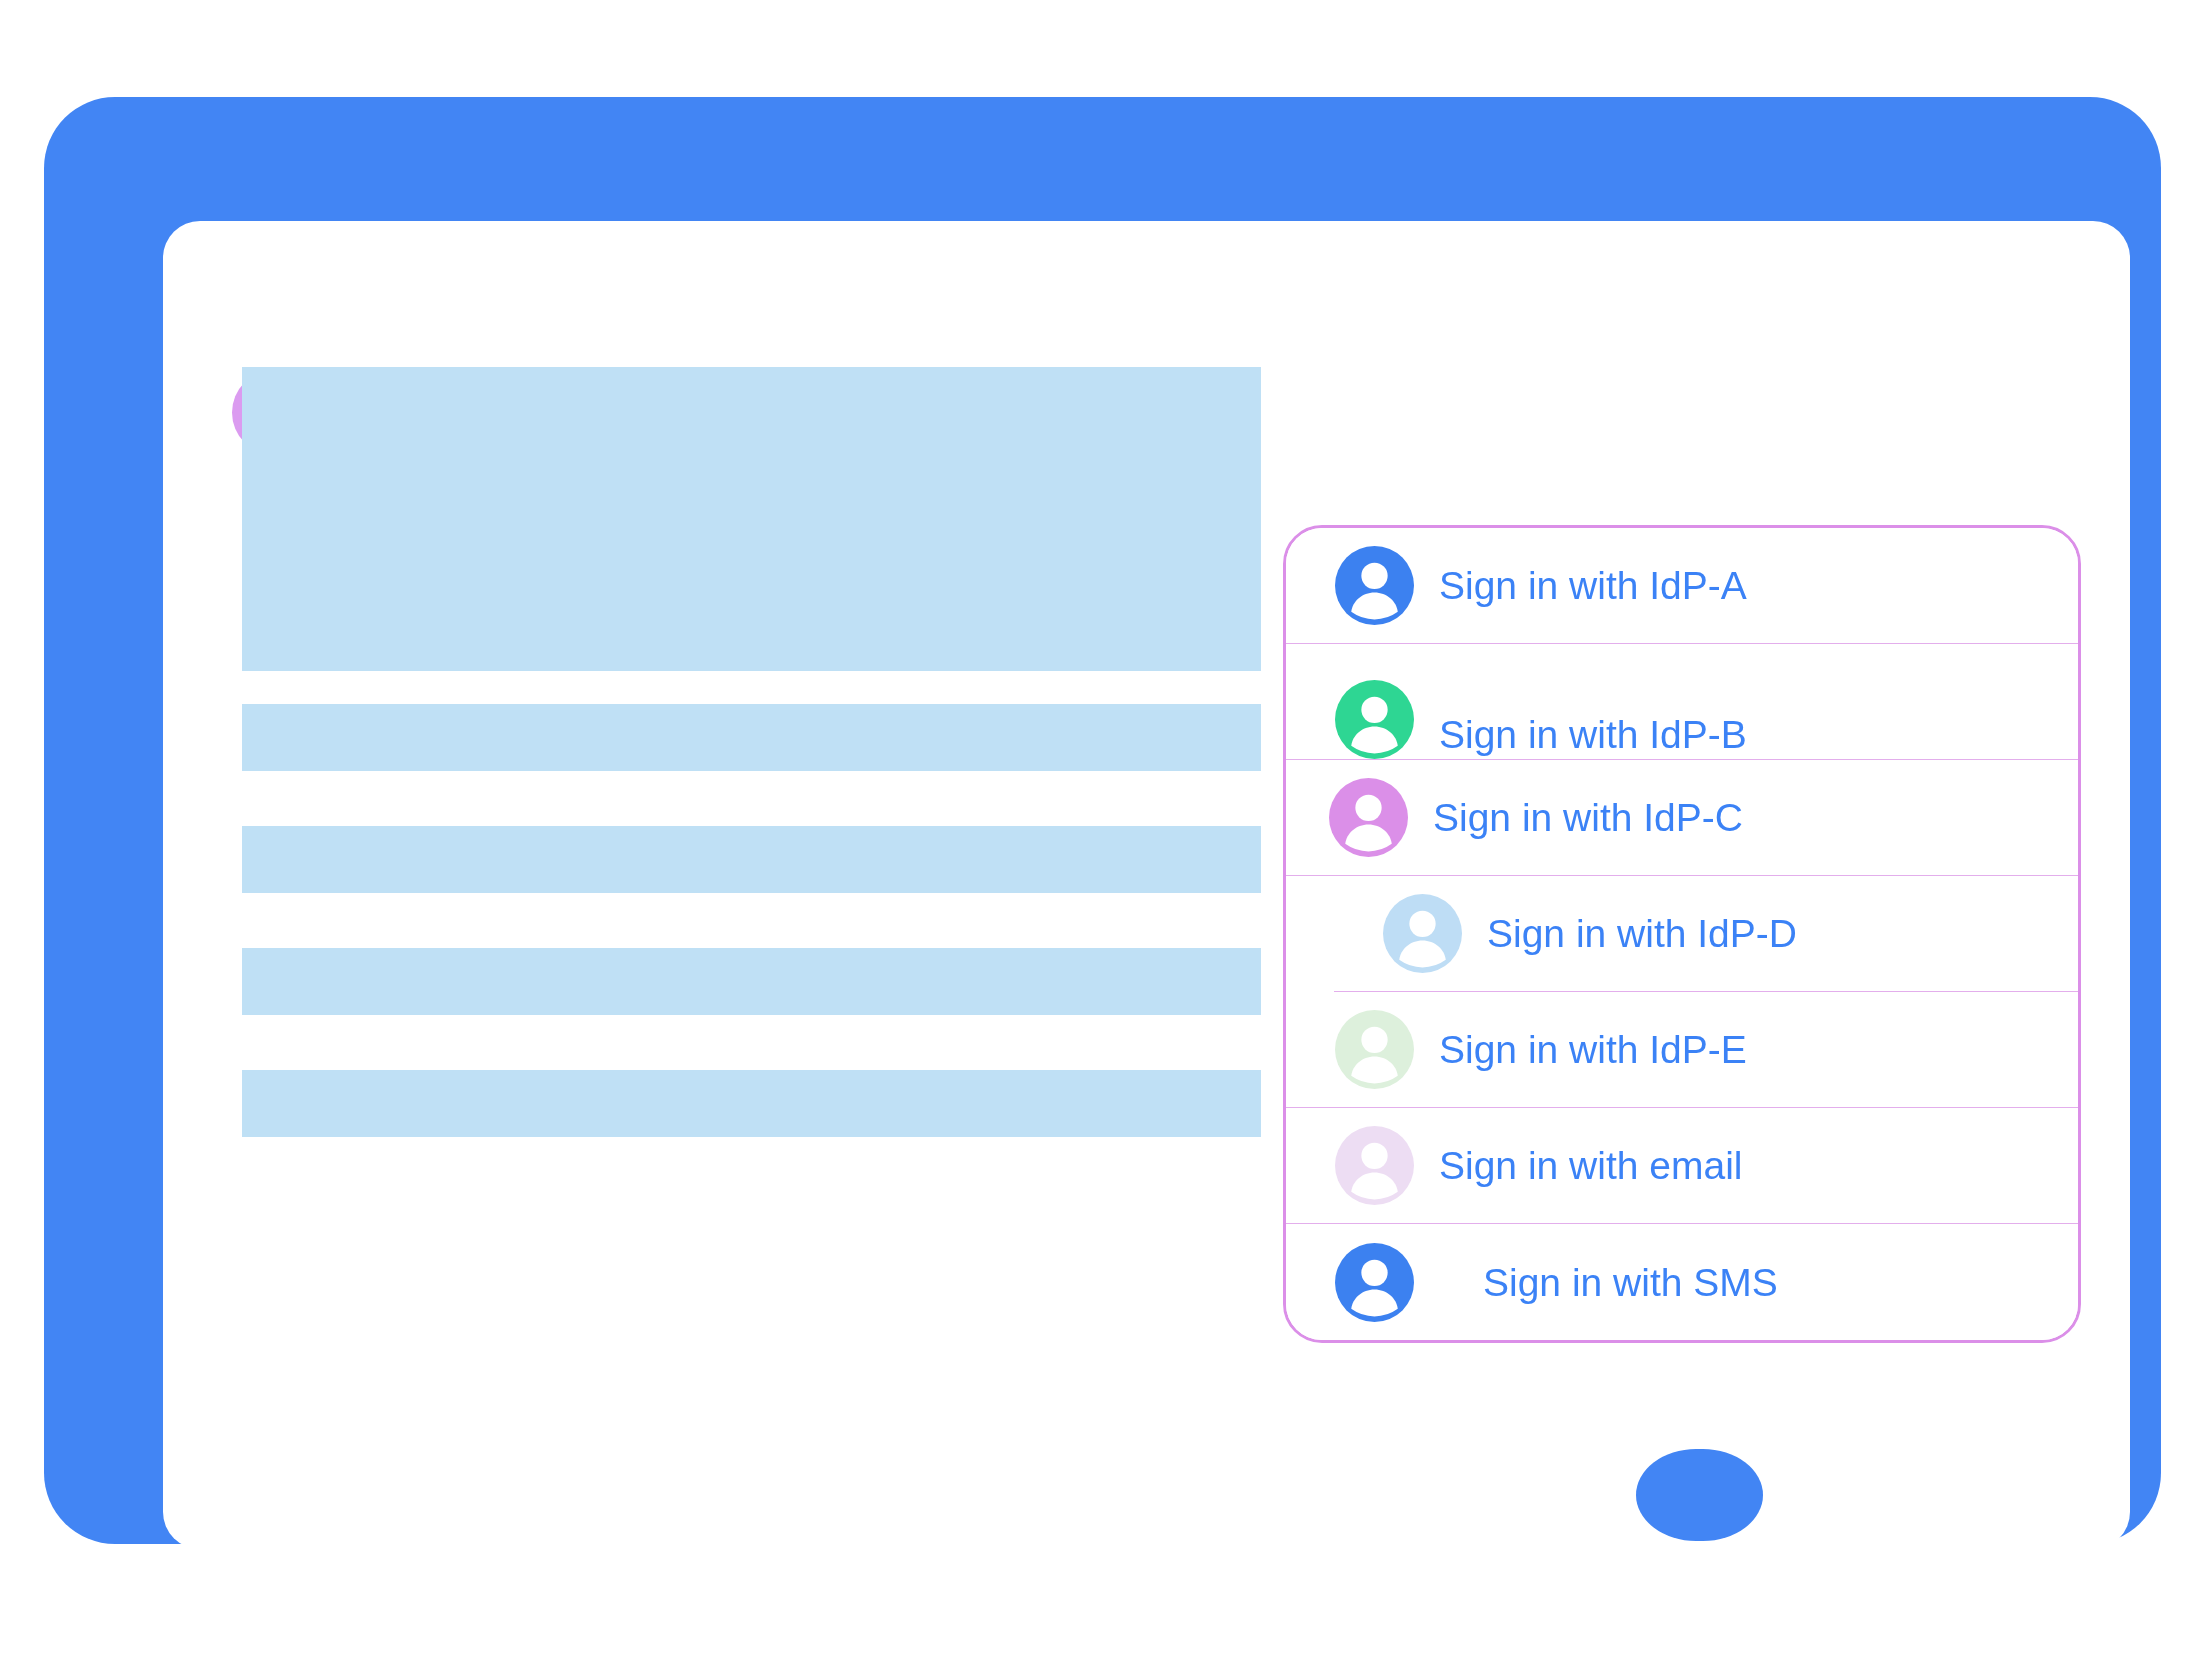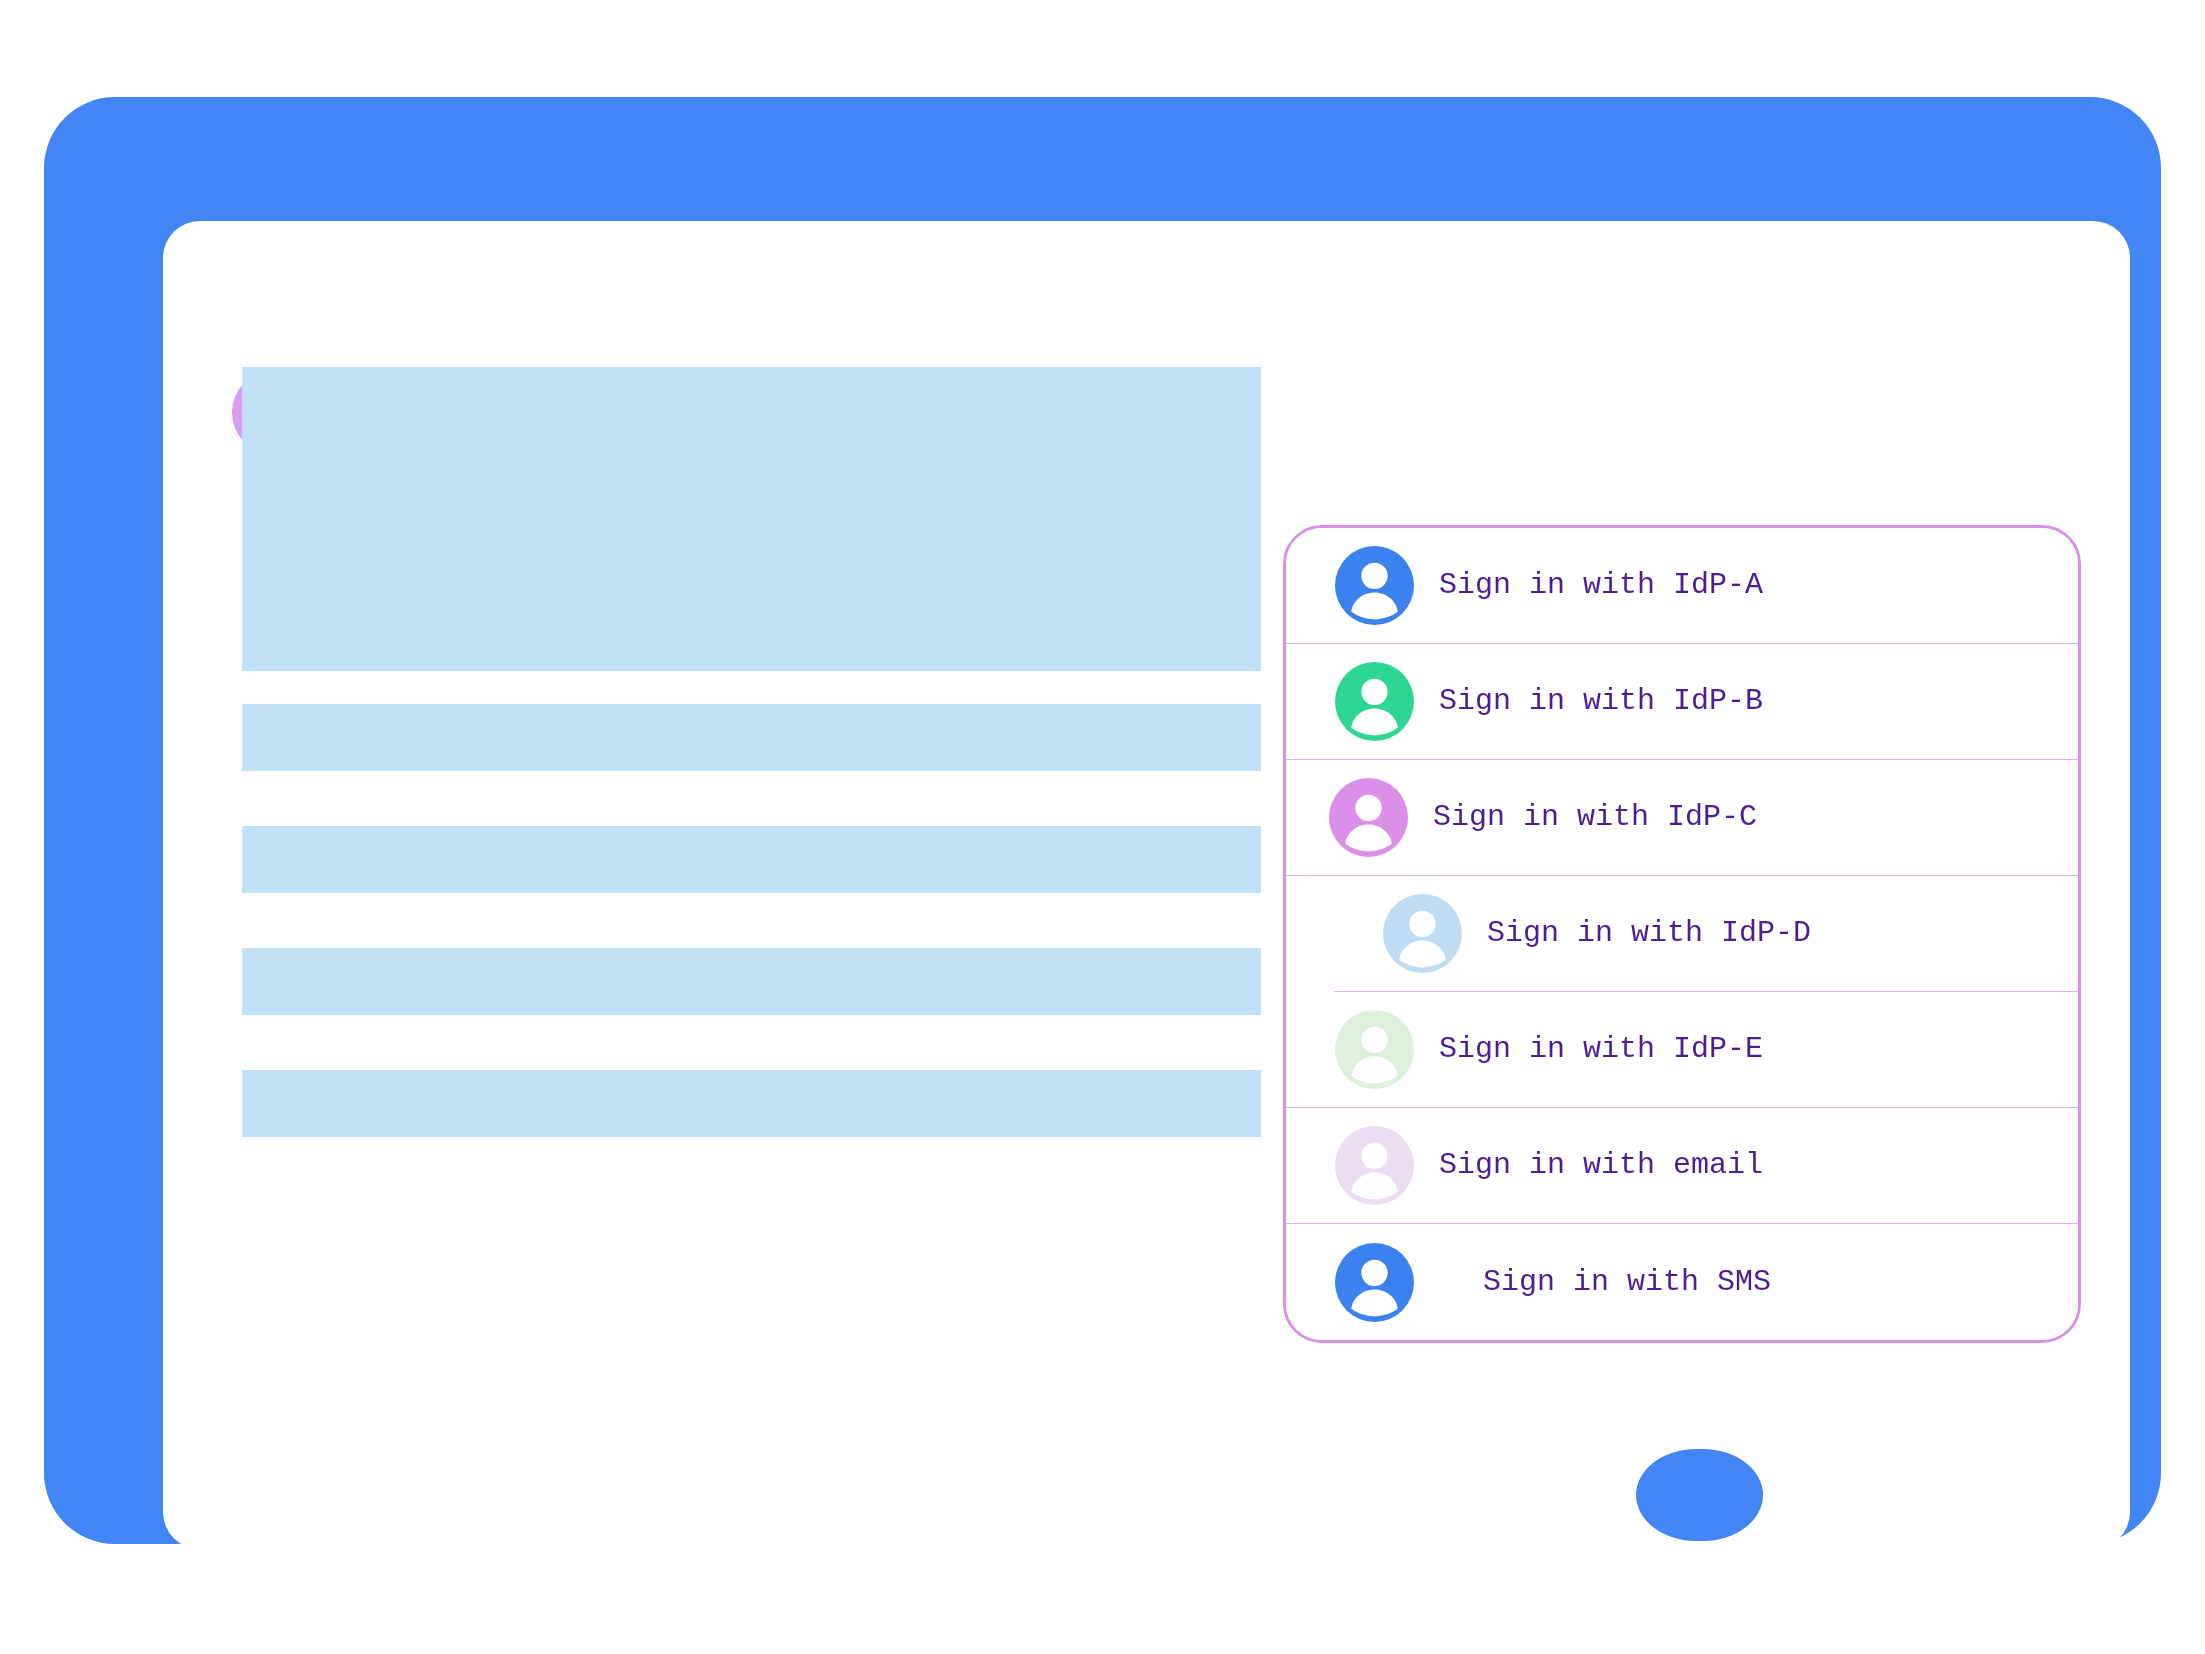--- a/index.html
+++ b/index.html
@@ -131,25 +131,24 @@
     width: 79px;
     height: 79px;
     border-radius: 50%;
     flex: 0 0 79px;
     position: relative;
     margin-right: 25px;
   }
   .avatar svg { display: block; width: 79px; height: 79px; }
 
   .account-label {
-    font-size: 30px;
-    color: #4c1d95;
+    font-size: 39px;
+    color: #3b82f6;
     line-height: 49px;
     white-space: nowrap;
-    font-family: Liberation Mono, monospace;
   }
 </style>
 </head>
 <body>
 
 <div id="device-frame" style="background: rgb(66, 133, 244);">
 
   <div id="screen">
 
     <div id="window-header">
@@ -172,21 +171,21 @@
     <div class="account-row" style="border-bottom-color: rgb(227, 174, 236);">
           <span class="avatar">
             <svg viewBox="0 0 90 90">
               <circle cx="45" cy="45" r="45" fill="#3C81F0"></circle>
               <circle cx="45" cy="34" r="15" fill="#ffffff"></circle>
               <path d="M45 53 C31 53 20 63 18.5 75 A45 45 0 0 0 71.5 75 C70 63 59 53 45 53 Z" fill="#ffffff"></path>
             </svg>
           </span>
           <span class="account-label">Sign in with IdP-A</span>
         </div>
-        <div class="account-row" style="border-bottom-color: rgb(227, 174, 236);">
+        <div class="account-row" style="border-bottom-color: rgb(227, 174, 236); align-items: flex-end;">
           <span class="avatar">
             <svg viewBox="0 0 90 90">
               <circle cx="45" cy="45" r="45" fill="#2ED693"></circle>
               <circle cx="45" cy="34" r="15" fill="#ffffff"></circle>
               <path d="M45 53 C31 53 20 63 18.5 75 A45 45 0 0 0 71.5 75 C70 63 59 53 45 53 Z" fill="#ffffff"></path>
             </svg>
           </span>
           <span class="account-label">Sign in with IdP-B</span>
         </div>
         <div class="account-row" style="border-bottom-color: rgb(227, 174, 236); padding-left: 43px;">

